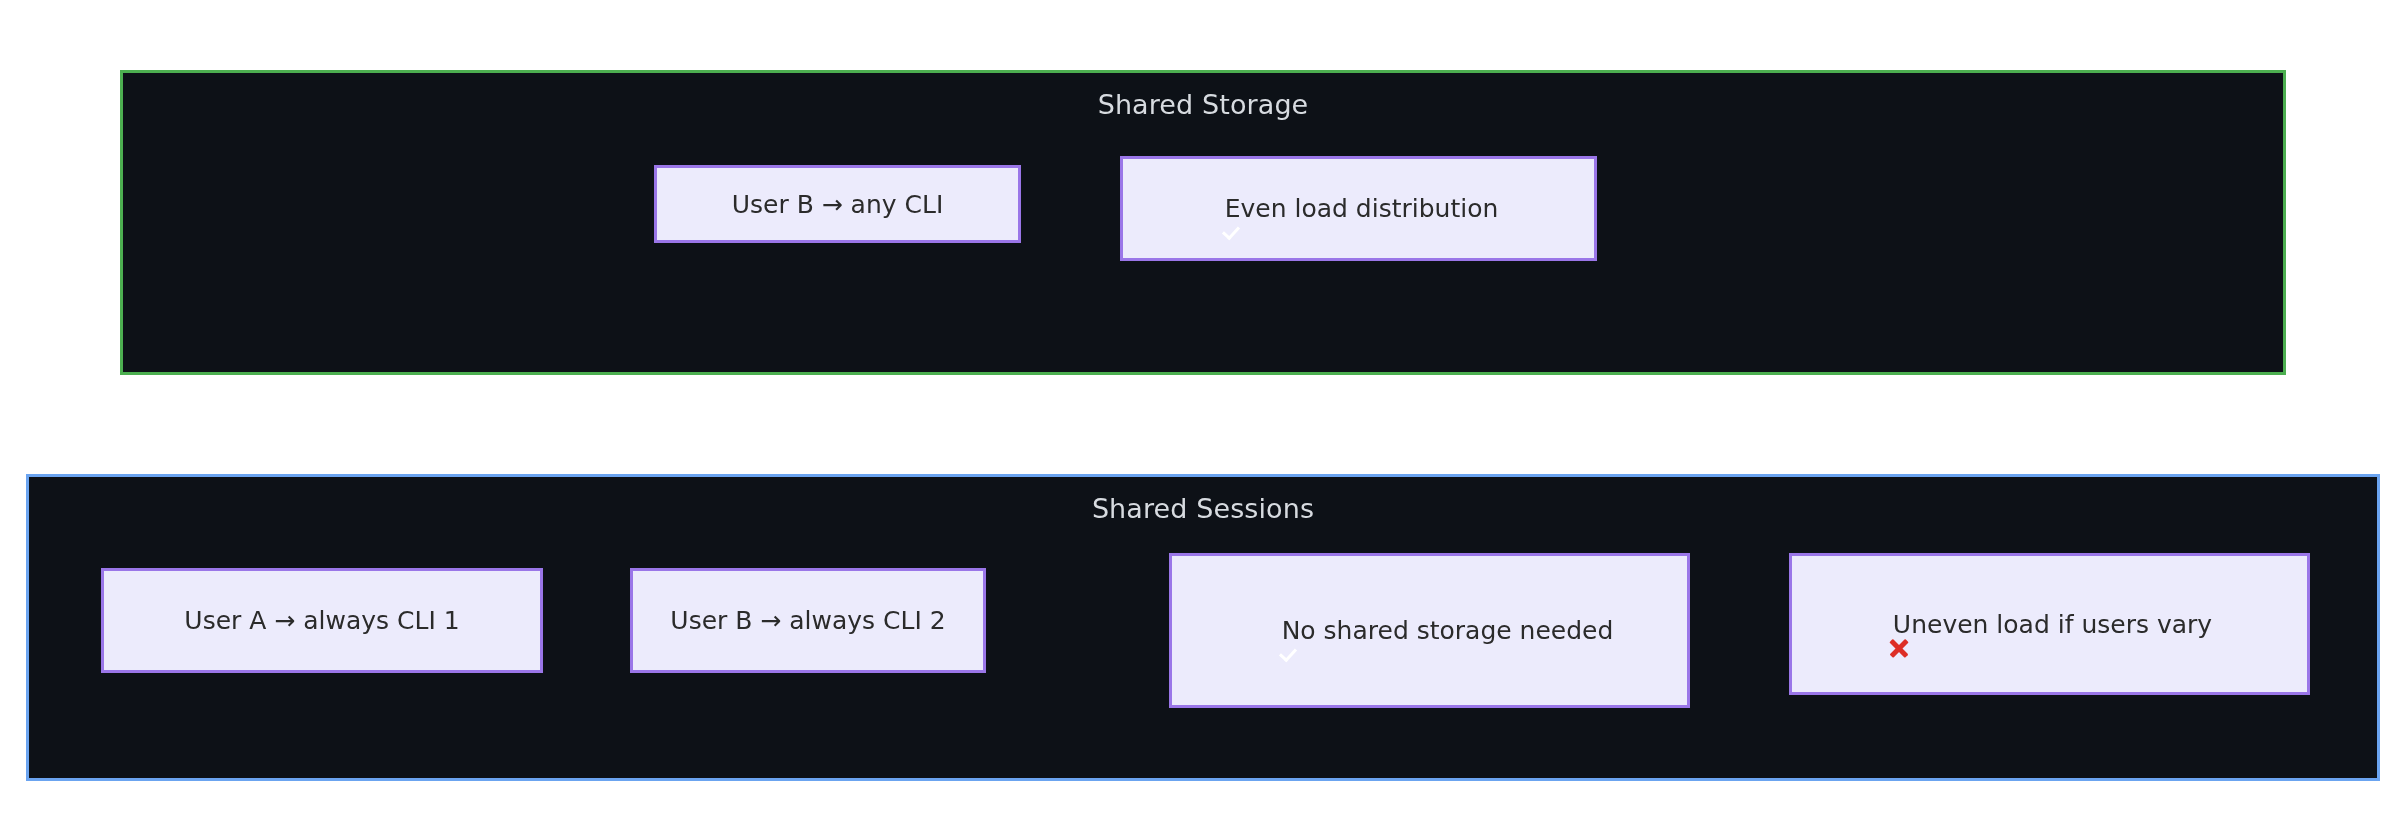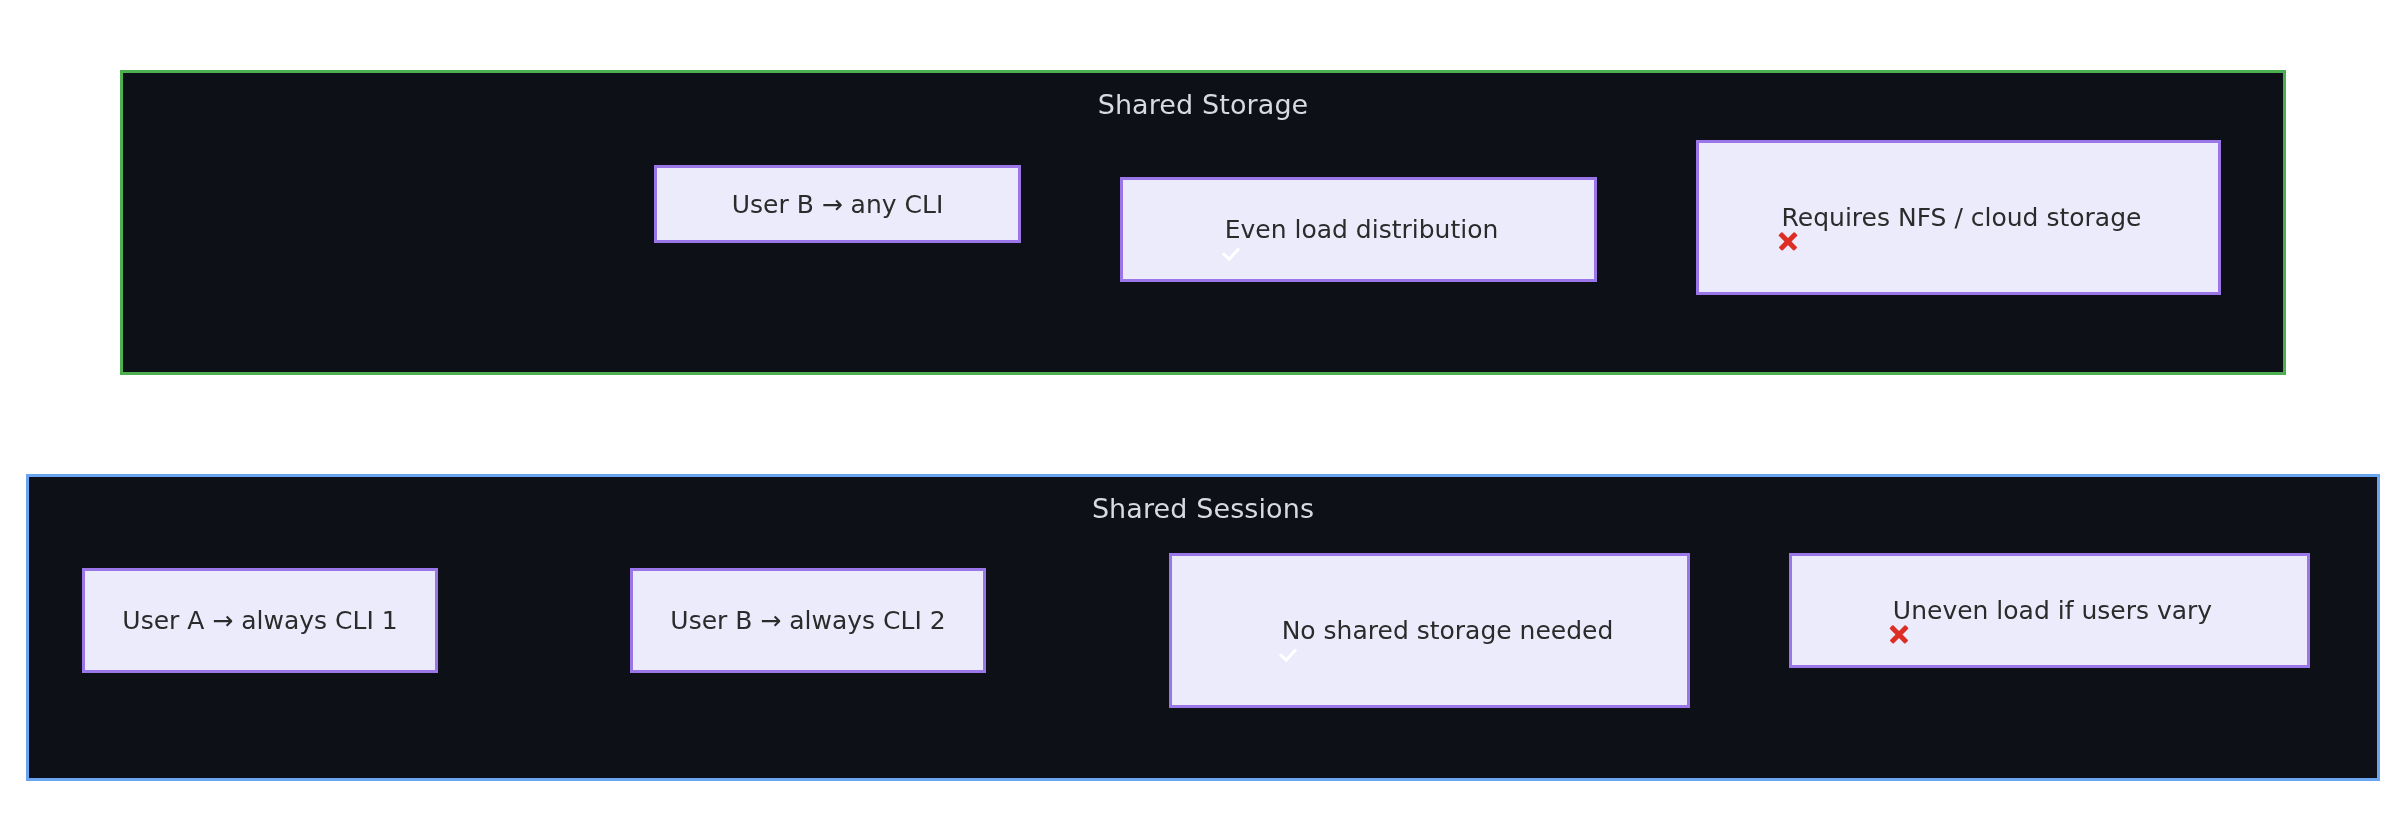--- a/index.html
+++ b/index.html
@@ -112,49 +112,44 @@
 
   <div class="group" style="left:120px; top:70px; width:2166px; height:305px; border-color:#4caf50;">
     <div class="group-title" style="top:16px;">Shared Storage</div>
   </div>
 
 
   <div class="node" style="left:654px; top:165px; width:367px; height:78px;">
     <span class="label">User B → any CLI</span>
   </div>
 
-  <div class="node" style="left:1120px; top:177px; width:477px; height:105px;">
+  <div class="node" style="left:1120px; top:156px; width:477px; height:105px;">
     <span class="label">
       <span class="icon-inline"><span class="icon-check-box"></span></span><span>Even load distribution</span>
     </span>
   </div>
 
-  <div class="node" style="left:1696px; top:140px; width:525px; height:155px;">
-    <span class="label">
-      <span class="icon-inline"><span class="icon-cross"></span></span><span>Requires NFS / cloud storage</span>
-    </span>
-  </div>
 
   <div class="group" style="left:26px; top:474px; width:2354px; height:307px; border-color:#6ba4f0;">
     <div class="group-title" style="top:16px;">Shared Sessions</div>
   </div>
 
-  <div class="node" style="left:82px; top:568px; width:356px; height:105px;">
+  <div class="node" style="left:101px; top:568px; width:442px; height:105px;">
     <span class="label">User A → always CLI 1</span>
   </div>
 
   <div class="node" style="left:630px; top:568px; width:356px; height:105px;">
     <span class="label">User B → always CLI 2</span>
   </div>
 
   <div class="node" style="left:1169px; top:553px; width:521px; height:155px;padding-left:44px;">
     <span class="label">
       <span class="icon-inline"><span class="icon-check-box"></span></span><span>No shared storage needed</span>
     </span>
   </div>
 
-  <div class="node" style="left:1789px; top:553px; width:521px; height:115px;">
+  <div class="node" style="left:1789px; top:553px; width:521px; height:142px;">
     <span class="label">
       <span class="icon-inline"><span class="icon-cross"></span></span><span>Uneven load if users vary</span>
     </span>
   </div>
 
 </div>
 
 </body></html>

